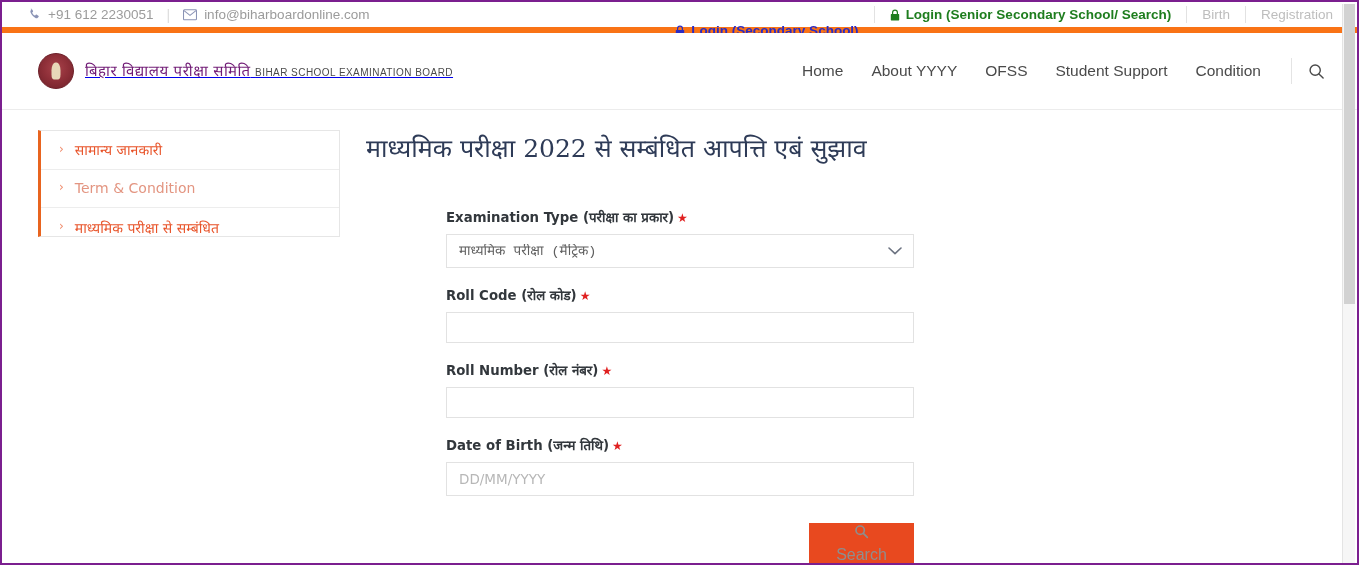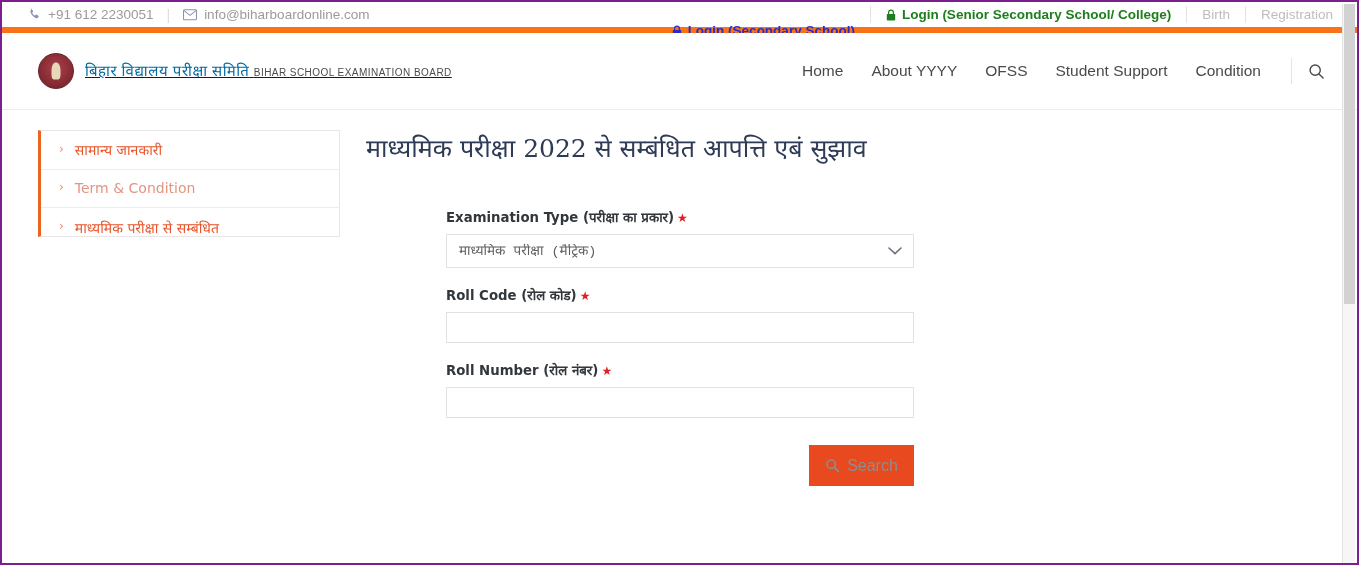--- a/index.html
+++ b/index.html
@@ -118,23 +118,23 @@
     position: absolute;
     left: 50%; top: 50%;
     transform: translate(-50%, -50%);
     width: 9px; height: 17px;
     background: #e8d7b8;
     border-radius: 45% 45% 30% 30%;
   }
   .brand-text { line-height: 1.15; }
   .brand-hi {
     font-size: 15px;
-    color: #0369a1;
+    color: #701a75;
     letter-spacing: 0.6px;
-    font-family: Liberation Serif, serif;
+    font-family: Liberation Sans, sans-serif;
     white-space: nowrap;
   }
   .brand-en {
     font-size: 10px;
     color: #4b4b4b;
     letter-spacing: 0.45px;
     margin-top: 3px;
     white-space: nowrap;
   }
 
@@ -291,20 +291,21 @@
     width: 105px;
     height: 41px;
     font-size: 16px;
     display: flex;
     align-items: center;
     justify-content: center;
     gap: 7px;
     cursor: pointer;
     font-family: "Liberation Sans", sans-serif;
     border-radius: 0;
+    flex-direction: column;
   }
 </style>
 </head>
 <body>
 
 <div class="page-frame">
 
   <div class="topbar">
     <div class="topbar-left">
       <a class="contact-item" href="#">
@@ -336,21 +337,21 @@
         </span>
         <span>Login (Secondary School)</span>
       </a>
       <span class="vsep"></span>
       <a class="login-link login-senior" href="#">
         <span>
           <svg class="icon-svg" width="10" height="12" viewBox="0 0 10 12" fill="#1e7d1e">
             <path d="M2 5V3.5a3 3 0 0 1 6 0V5h.6a.6.6 0 0 1 .6.6v5.2a.6.6 0 0 1-.6.6H1.4a.6.6 0 0 1-.6-.6V5.6A.6.6 0 0 1 1.4 5H2zm1.2 0h3.6V3.5a1.8 1.8 0 1 0-3.6 0V5z"></path>
           </svg>
         </span>
-        <span>Login (Senior Secondary School/ College)</span>
+        <span>Login (Senior Secondary School/ Search)</span>
       </a>
       <span class="vsep"></span>
       <a class="plain-link" href="#">Birth</a>
       <span class="vsep"></span>
       <a class="plain-link" href="#">Registration</a>
     </div>
   </div>
 
   <div class="header">
     <a class="brand" href="#">
@@ -424,20 +425,26 @@
           <input class="ctrl" type="text" placeholder="" value="" style="">
         </div>
 
         <div class="field">
           <label class="field-label">
             <span>Roll Number (रोल नंबर)</span><span class="req-star">★</span>
           </label>
           <input class="ctrl" type="text" placeholder="" style="">
         </div>
 
+        <div class="field">
+          <label class="field-label">
+            <span>Date of Birth (जन्म तिथि)</span><span class="req-star">★</span>
+          </label>
+          <input class="ctrl tall" type="text" placeholder="DD/MM/YYYY" style="">
+        </div>
 
         <div class="btn-row">
           <button class="search-btn" type="submit">
             <span>
               <svg class="icon-svg" width="15" height="15" viewBox="0 0 18 18" fill="none" stroke="#8e8e8e" stroke-width="2">
                 <circle cx="7.4" cy="7.4" r="5"></circle>
                 <path d="M11.2 11.2 16 16" stroke-linecap="round"></path>
               </svg>
             </span>
             <span>Search</span>

